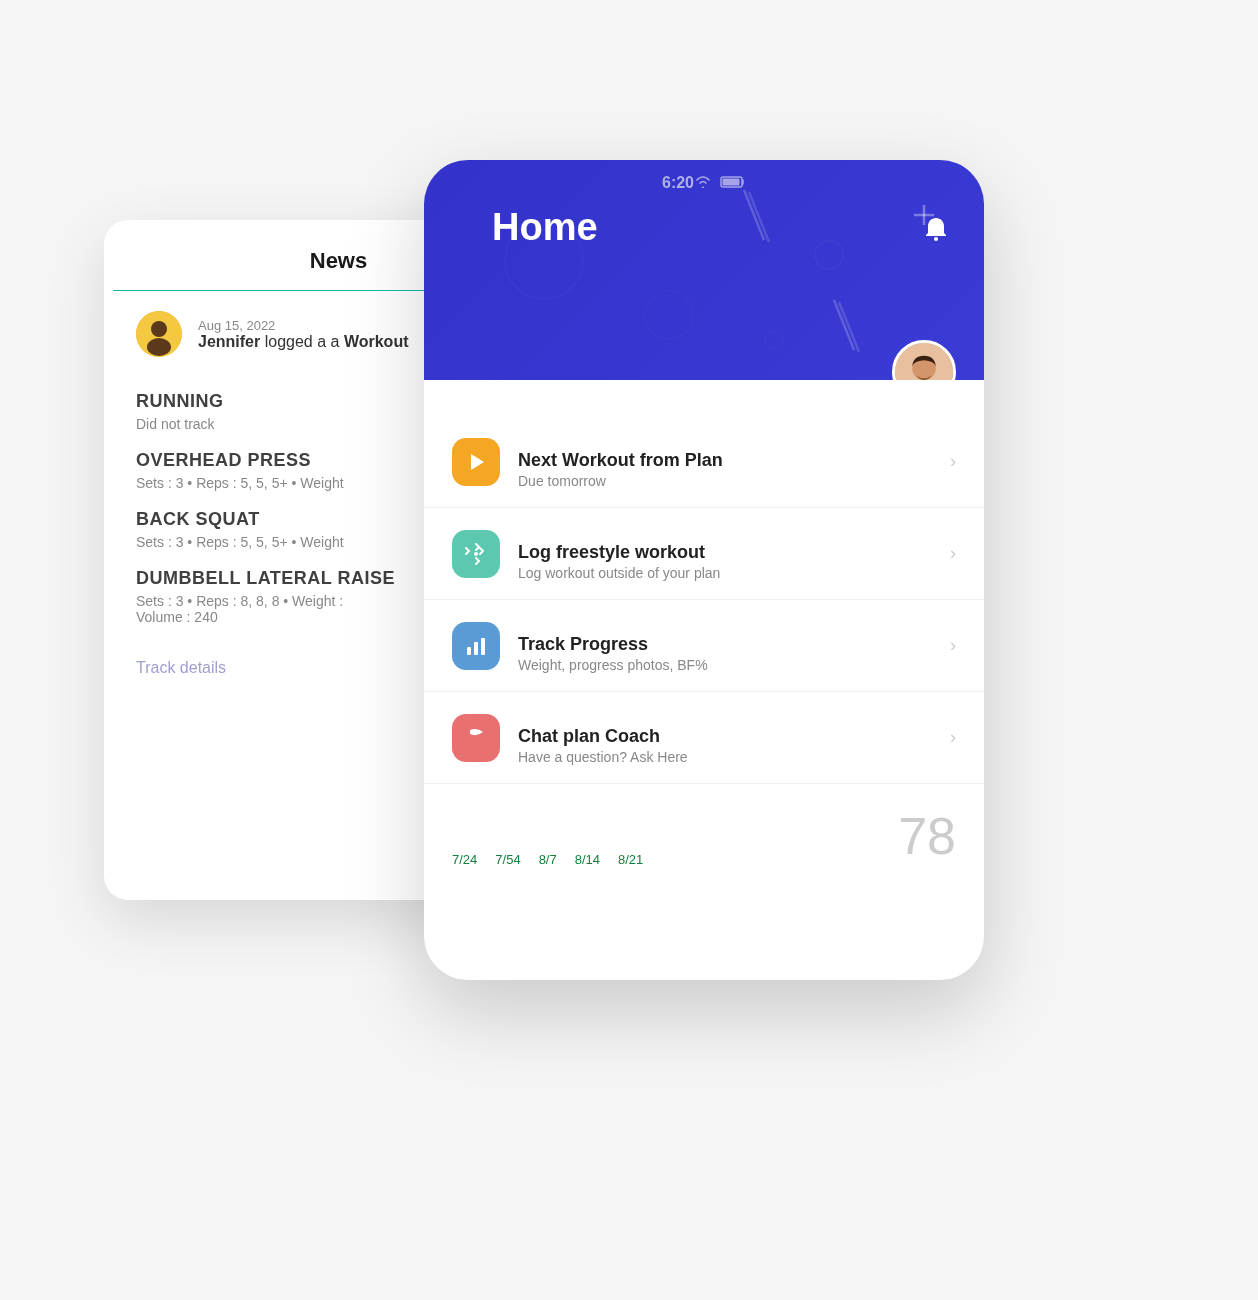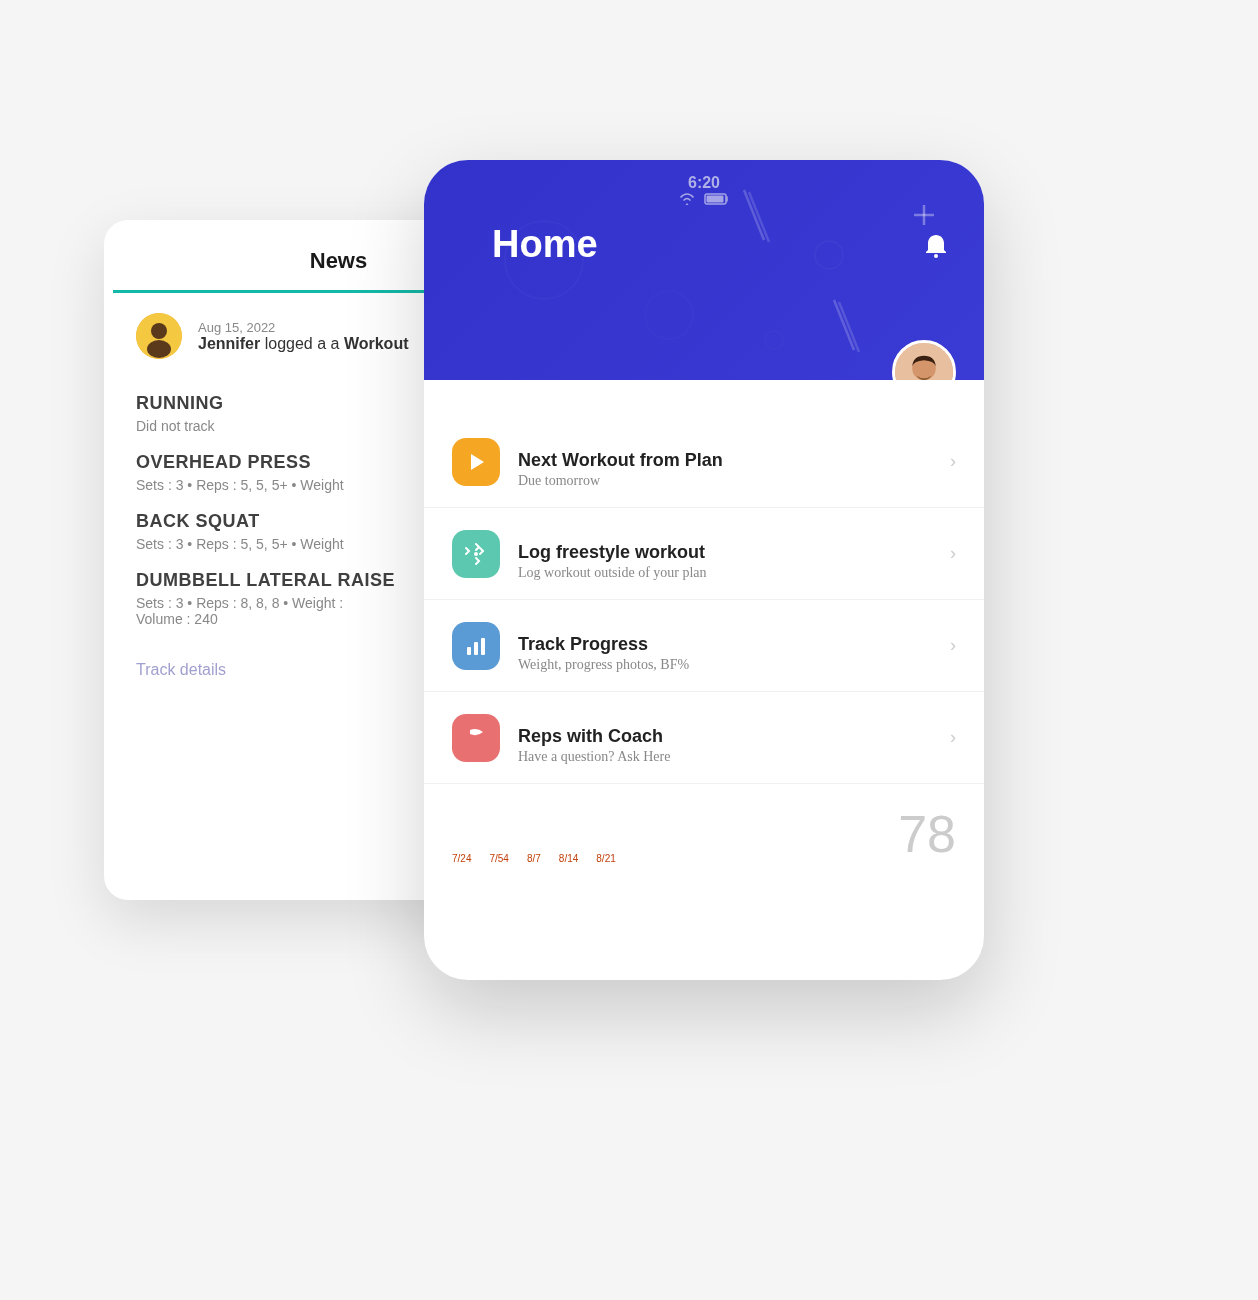--- a/index.html
+++ b/index.html
@@ -30,21 +30,21 @@
       height: 680px;
       background: #fff;
       border-radius: 24px;
       box-shadow: 0 20px 60px rgba(0,0,0,0.12);
       overflow: hidden;
       z-index: 1;
     }
 
     .news-card-header {
       padding: 28px 32px 16px;
-      border-bottom: 3px solid #14b8a6;
+      border-bottom: 1px solid #14b8a6;
       text-align: center;
       margin-left: 9px;
     }
 
     .news-card-header h2 {
       font-size: 22px;
       font-weight: 600;
       color: #1a1a1a;
     }
 
@@ -144,23 +144,22 @@
       height: 220px;
       position: relative;
       padding: 0;
       overflow: hidden;
     }
 
     
     .status-bar {
       display: flex;
       align-items: center;
-      justify-content: space-between;
+      justify-content: center;
       padding: 14px 28px 0;
-      flex-direction: column;
     }
 
     .status-time {
       font-size: 16px;
       font-weight: 600;
       color: #b0b0e8;
     }
 
     .status-icons {
       display: flex;
@@ -281,21 +280,20 @@
     .menu-title {
       font-size: 18px;
       font-weight: 600;
       color: #222;
       margin-bottom: 2px;
     }
 
     .menu-subtitle {
       font-size: 14px;
       color: #888;
-      font-family: Liberation Serif, serif;
     }
 
     .menu-chevron {
       color: #ccc;
       font-size: 18px;
     }
 
     
     .phone-bottom {
       padding: 20px 28px;
@@ -303,22 +301,22 @@
       align-items: center;
       justify-content: space-between;
     }
 
     .date-labels {
       display: flex;
       gap: 18px;
     }
 
     .date-label {
-      font-size: 10px;
-      color: #c2410c;
+      font-size: 13px;
+      color: #15803d;
       margin-top: 48px;
     }
 
     .big-number {
       font-size: 52px;
       font-weight: 300;
       color: #ccc;
     }
   </style>
 </head>
@@ -485,21 +483,21 @@
         <span class="menu-chevron">›</span>
       </div>
 
       <div class="menu-item">
         <div class="menu-icon-wrap menu-icon-red">
           <svg viewBox="0 0 26 26" fill="white">
             <path d="M7 22V5 M7 5 Q14 2 20 7 Q14 12 7 9Z"></path>
           </svg>
         </div>
         <div class="menu-text">
-          <div class="menu-title">Reps with Coach</div>
+          <div class="menu-title">Chat plan Coach</div>
           <div class="menu-subtitle">Have a question? Ask Here</div>
         </div>
         <span class="menu-chevron">›</span>
       </div>
 
       <div class="phone-bottom">
         <div class="date-labels">
           <span class="date-label">7/24</span>
           <span class="date-label">7/54</span>
           <span class="date-label">8/7</span>

